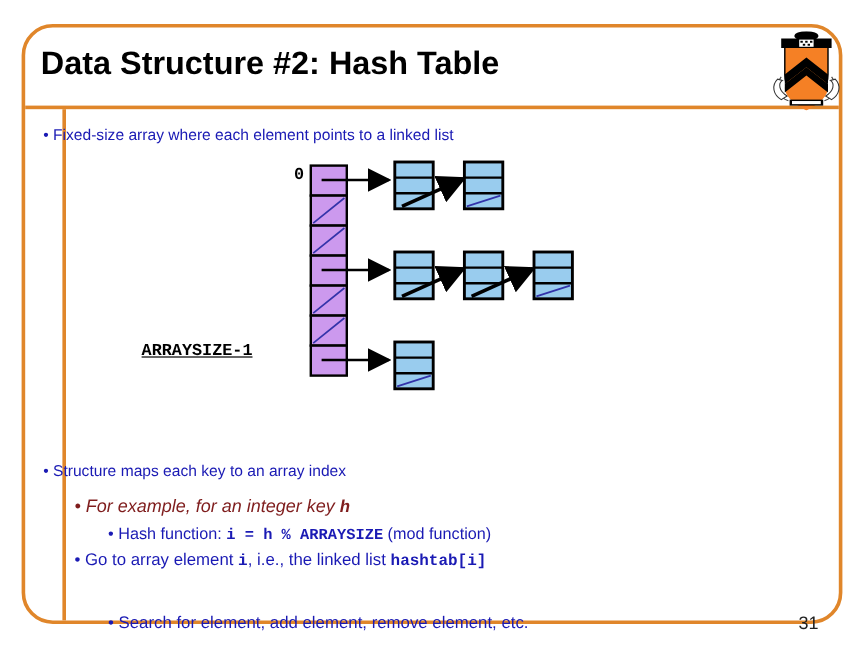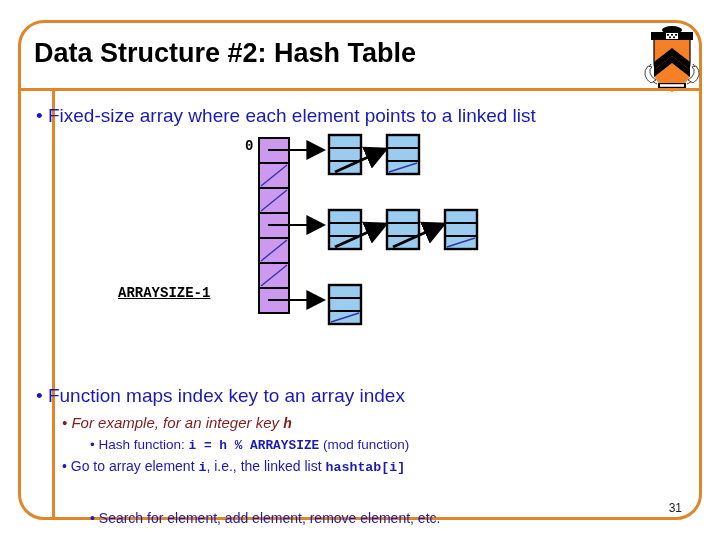--- a/index.html
+++ b/index.html
@@ -72,21 +72,21 @@
     left: 641px;
     top: 26px;
     width: 62px;
     height: 66px;
   }
 
   
   .b1 {
     position: absolute;
     color: #1a1ab4;
-    font-size: 19px;
+    font-size: 13px;
     white-space: nowrap;
   }
   .b2 {
     position: absolute;
     color: #7f1d1d;
     font-size: 15px;
     white-space: nowrap;
     font-style: italic;
   }
   .b3 {
@@ -129,22 +129,22 @@
     color: #000000;
     white-space: nowrap;
   }
   #lbl-zero  { left: 245px; top: 138px; }
   #lbl-last  { left: 118px; top: 285px; text-decoration: underline; }
 
   
   .pageno {
     position: absolute;
     right: 26px;
-    bottom: 25px;
-    font-size: 12px;
+    bottom: 12px;
+    font-size: 15px;
     color: #222222;
   }
 </style>
 </head>
 <body>
 
 <div id="slide">
 
   <div class="frame"></div>
   <div class="title-rule"></div>
@@ -259,21 +259,21 @@
     <g>
       <rect x="329" y="155" width="32" height="39" fill="#99ccee" stroke="#000000" stroke-width="2.4"></rect>
       <line x1="329" y1="168" x2="361" y2="168" stroke="#000000" stroke-width="2"></line>
       <line x1="329" y1="181" x2="361" y2="181" stroke="#000000" stroke-width="2"></line>
       <line x1="331" y1="192" x2="359" y2="183" stroke="#3333aa" stroke-width="1.4"></line>
     </g>
   </svg>
 
 
   <div class="b1" style="left:36px; top:385px;">
-    <span class="bullet-dot">•&nbsp;</span><span>Function maps index key to an array index</span>
+    <span class="bullet-dot">•&nbsp;</span><span>Structure maps each key to an array index</span>
   </div>
 
   <div class="b2" style="left:62px; top:414px;">
     <span class="bullet-dot">•&nbsp;</span><span>For example, for an integer key </span><span class="mono">h</span>
   </div>
 
   <div class="b3" style="left:90px; top:437px;">
     <span class="bullet-dot">•&nbsp;</span><span>Hash function: </span><span class="mono">i = h % ARRAYSIZE</span><span> (mod function)</span>
   </div>
 

